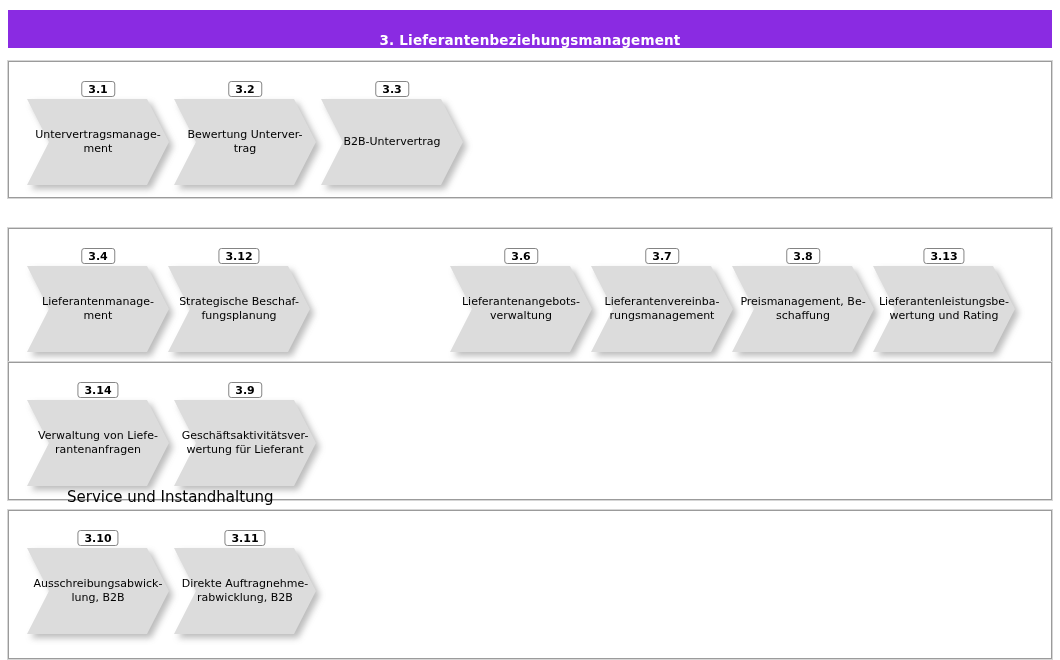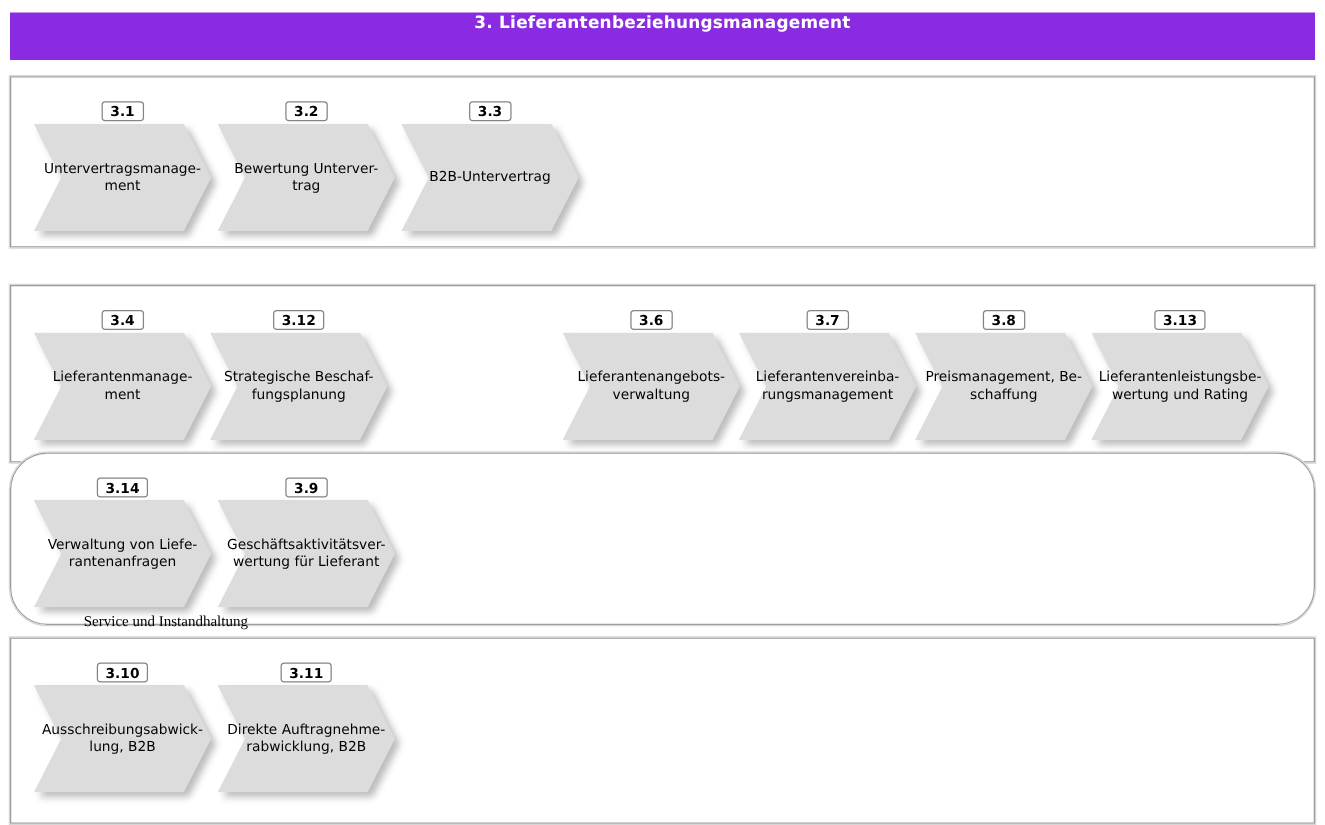--- a/index.html
+++ b/index.html
@@ -10,35 +10,35 @@
   }
   html,body{margin:0;padding:0;background:#fff;}
   .canvas{
     position:relative;width:1060px;height:660px;background:#ffffff;
     font-family:"DejaVu Sans","Liberation Sans",sans-serif;color:#000;
     overflow:hidden;
   }
   .header{
     position:absolute;left:8px;top:10px;width:1044px;height:38px;
     background:var(--header-bg);
-    display:flex;align-items:flex-start;justify-content:center;
+    display:flex;align-items:flex-end;justify-content:center;
   }
   .header .title{
     color:#fff;font-size:13.5px;font-weight:bold;letter-spacing:0.2px;
   }
   .group-box{
     position:absolute;left:8px;width:1044px;
     background:#fff;
     border:1px solid var(--box-border);
     outline:1px solid #d6d6d6;
     box-sizing:border-box;
   }
   .box1{top:61px;height:137px;}
   .box2{top:210px;height:142px;margin-top:18px;}
-  .box3{top:362px;height:138px;border-radius:30px;}
+  .box3{top:362px;height:138px;}
   .box4{top:510px;height:149px;}
   .step{
     position:absolute;top:19px;width:142px;height:105px;
   }
   .badge{
     position:absolute;top:0;left:50%;transform:translateX(-50%);
     background:#fff;border:1px solid var(--badge-border);border-radius:3px;
     font-size:11px;line-height:13px;padding:0 6px;height:14px;
     display:flex;align-items:center;justify-content:center;
     z-index:2;white-space:nowrap;font-weight:bold;
@@ -53,23 +53,22 @@
     clip-path:polygon(0 0, 120px 0, 142px 43px, 120px 86px, 0 86px, 22px 43px);
   }
   .step-label{
     position:absolute;left:-12px;top:18px;width:166px;height:86px;
     display:flex;align-items:center;justify-content:center;
     text-align:center;font-size:11px;line-height:14px;white-space:pre;
     z-index:3;pointer-events:none;
   }
   .box-footer-label{
     position:absolute;left:58px;top:128px;
-    font-size:12px;line-height:13px;background:transparent;z-index:1;
+    font-size:15px;line-height:13px;background:transparent;z-index:1;
     white-space:nowrap;
-    font-family:Liberation Serif, serif;
   }
 </style>
 </head>
 <body>
 
 <div class="canvas">
 
   <div class="header">
     <span class="title">3. Lieferantenbeziehungsmanagement</span>
   </div>

